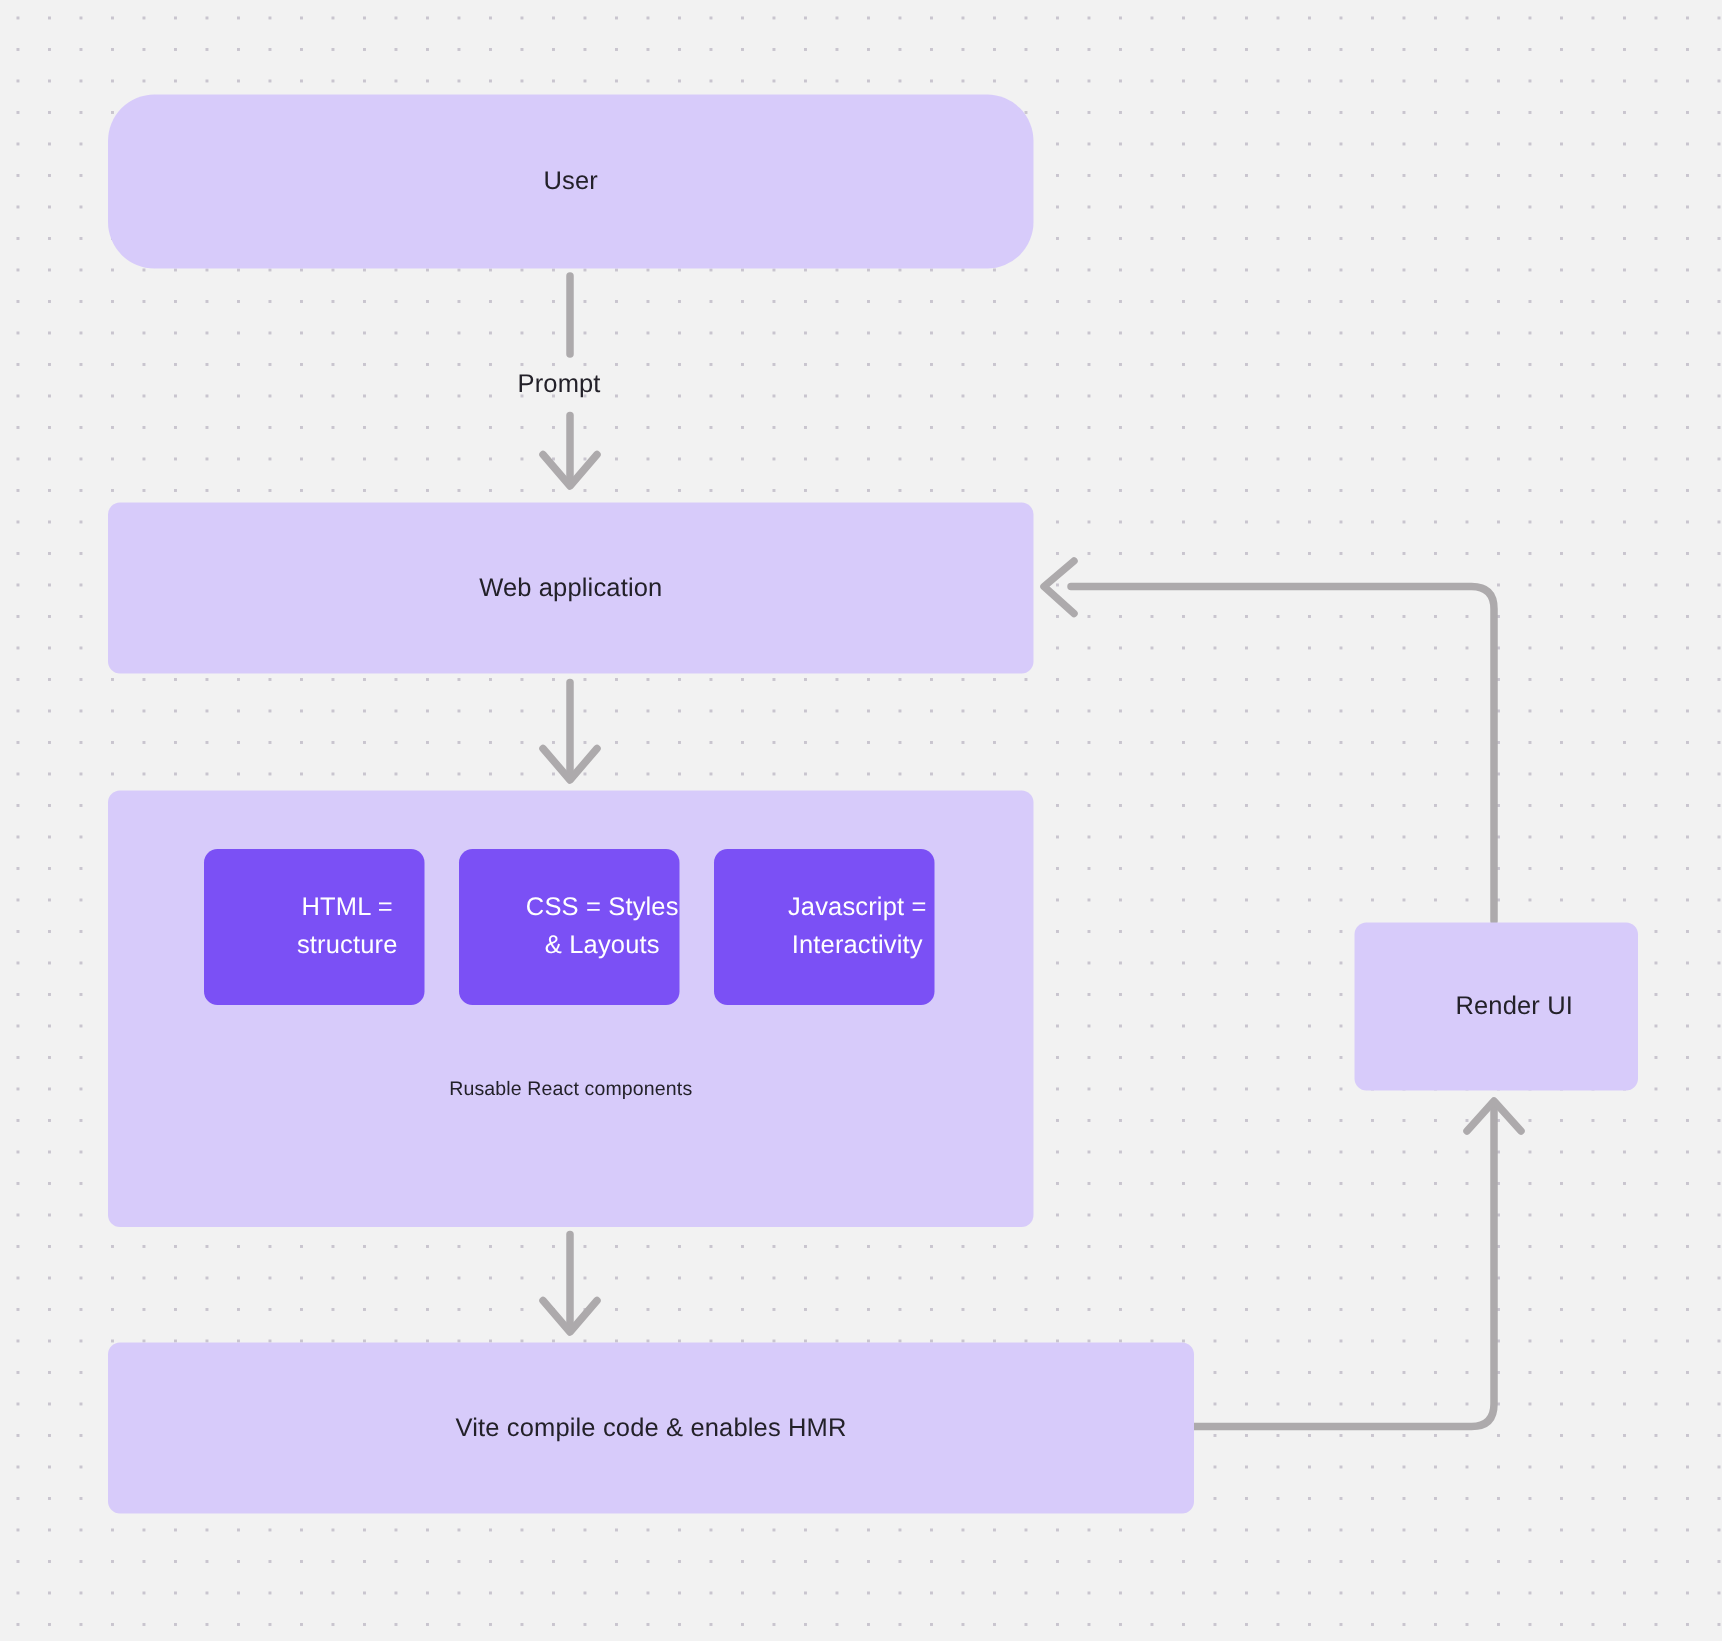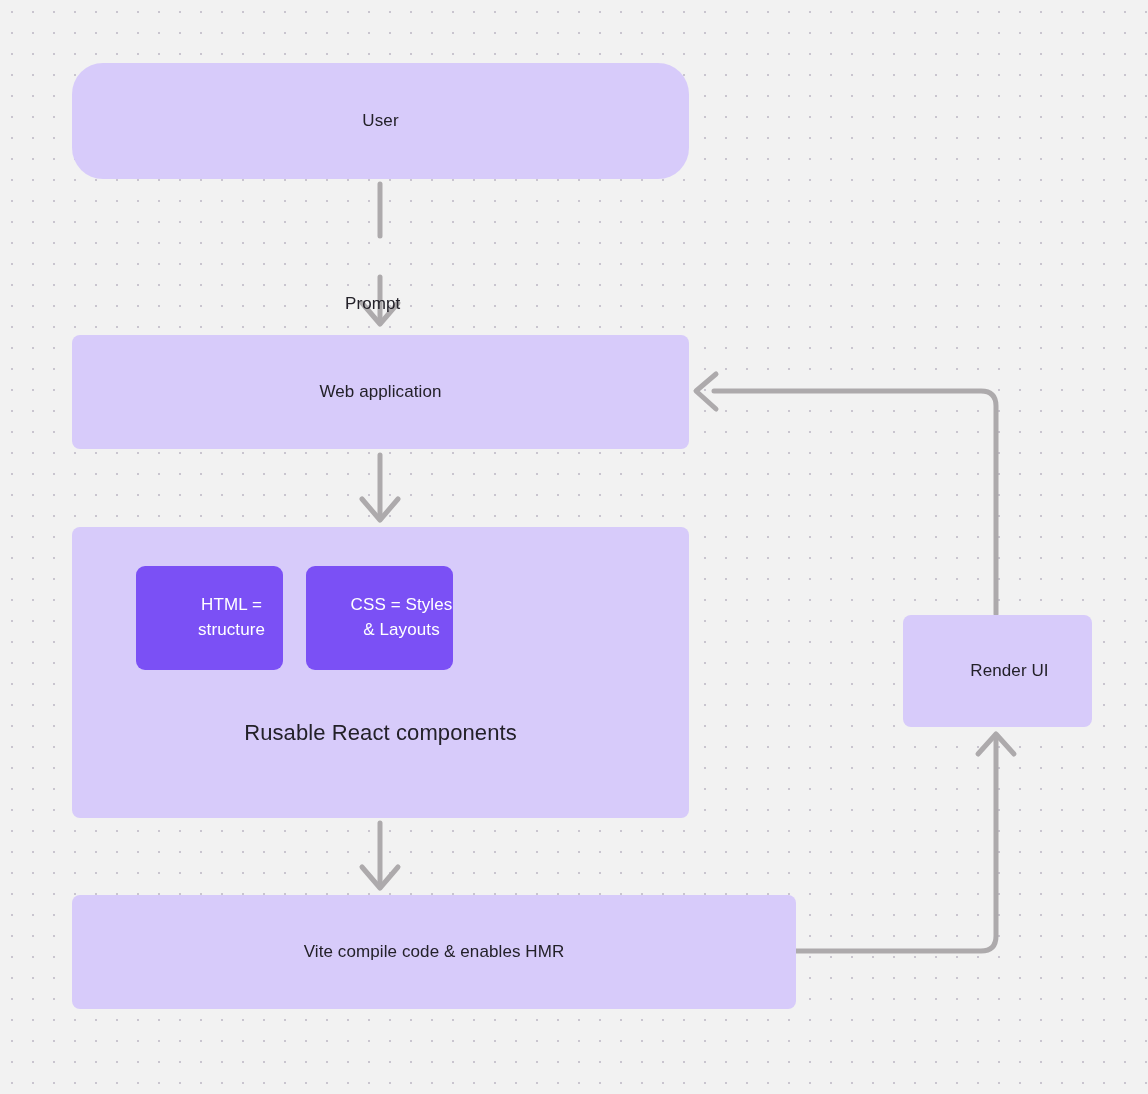--- a/index.html
+++ b/index.html
@@ -52,30 +52,29 @@
   #node-css  { left: 234px; top: 39px;  width: 147px; height: 104px; }
   #node-js   { left: 404px; top: 39px;  width: 147px; height: 104px; }
 
   .sub-label {
     position: absolute;
     left: 0;
     right: 0;
     top: 190px;
     text-align: center;
     color: #232129;
-    font-size: 22px;
+    font-size: 13px;
     letter-spacing: 0.1px;
   }
   .edge-label {
     position: absolute;
     color: #232129;
     font-size: 17px;
     letter-spacing: 0.1px;
     white-space: nowrap;
-    margin-top: 48px;
   }
   #label-prompt { left: 345px; top: 246px; }
   svg#edges {
     position: absolute;
     left: 0; top: 0;
     width: 1148px;
     height: 1094px;
     overflow: visible;
     pointer-events: none;
   }
@@ -129,20 +128,23 @@
     <span>Web application</span>
   </div>
 
   <div class="node light" id="node-react">
     <div class="node dark" id="node-html">
       <span><span>HTML =</span><br><span>structure</span></span>
     </div>
     <div class="node dark" id="node-css">
       <span><span>CSS = Styles</span><br><span>&amp; Layouts</span></span>
     </div>
+    <div class="node dark" id="node-js">
+      <span><span>Javascript =</span><br><span>Interactivity</span></span>
+    </div>
     <div class="sub-label">Rusable React components</div>
   </div>
 
   <div class="node light" id="node-vite">
     <span>Vite compile code &amp; enables HMR</span>
   </div>
 
   <div class="node light" id="node-render">
     <span>Render UI</span>
   </div>

